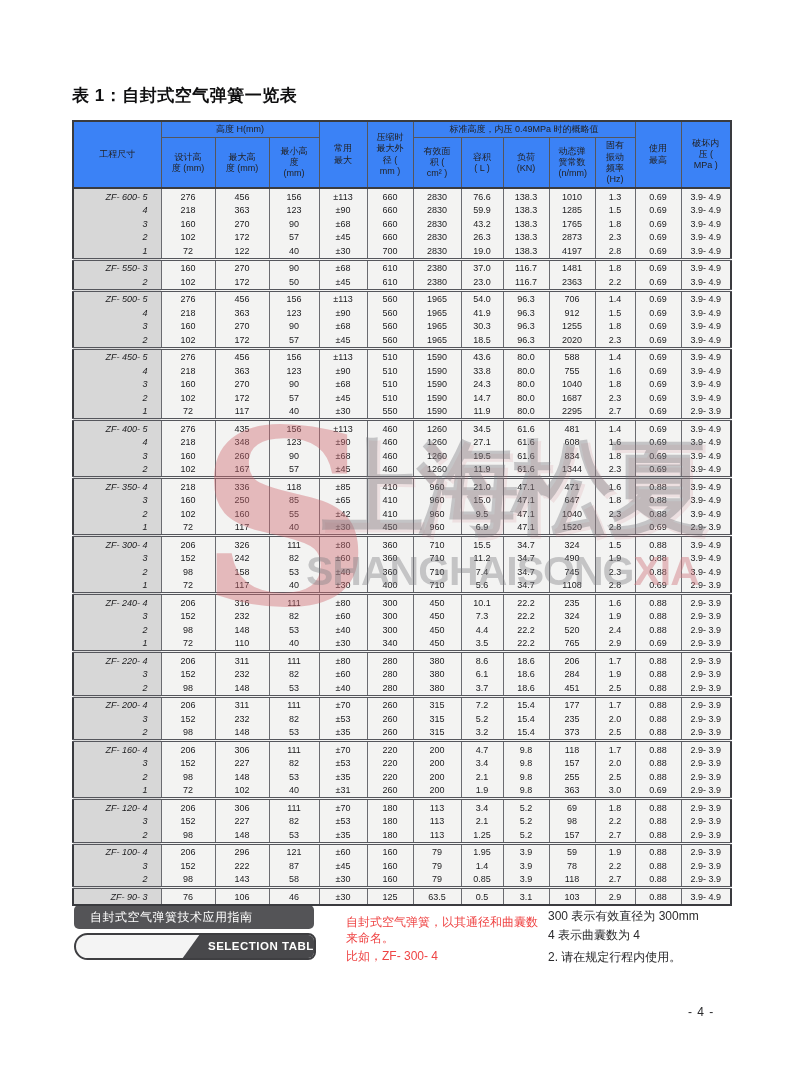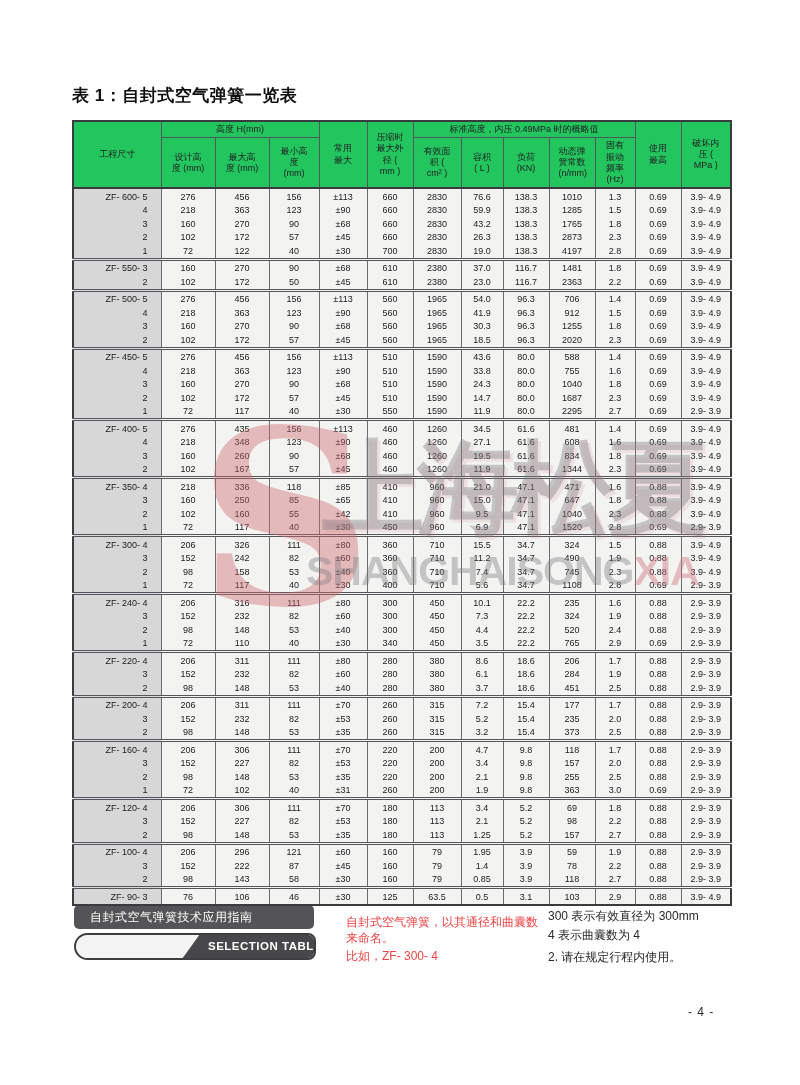--- a/index.html
+++ b/index.html
@@ -4,26 +4,26 @@
 <style>
   html,body{margin:0;padding:0;background:#ffffff;}
   .page{position:relative;width:800px;height:1085px;background:#ffffff;overflow:hidden;
         font-family:"Liberation Sans","DejaVu Sans",sans-serif;color:#1c1c1e;}
   .page-title{position:absolute;left:72px;top:84px;font-size:17px;font-weight:bold;color:#0f0f10;letter-spacing:0.5px;}
 
   
   table.spec{position:absolute;left:72px;top:120px;width:658px;border-collapse:collapse;
              table-layout:fixed;font-size:9px;z-index:2;}
   table.spec{border:2px solid #3a3b3f;}
-  table.spec thead th{background:#22c55e;color:#222224;font-weight:normal;border:1px solid #55565c;
+  table.spec thead th{background:#3b82f6;color:#222224;font-weight:normal;border:1px solid #55565c;
              padding:2px 9px;line-height:1.25;vertical-align:middle;font-size:9px;}
   table.spec thead{border-bottom:2px solid #3a3b3f;}
   table.spec td{border-left:1px solid #6a6b70;border-right:1px solid #6a6b70;background:#f3f3f2;
              text-align:center;height:13.5px;line-height:13px;padding:0 1px;color:#1b1b1d;}
-  table.spec td.lbl{background:#d7d7d7;text-align:right;padding-right:13px;}
+  table.spec td.lbl{background:#d7d7d7;text-align:right;padding-right:13px;font-style:italic;}
   table.spec tbody + tbody{border-top:3px double #55565c;}
   table.spec tr.first td{padding-top:1px;}
 
   
   .watermark{position:absolute;inset:0;pointer-events:none;z-index:4;}
   .wm-s{position:absolute;left:198px;top:398px;font-size:242px;line-height:1;font-weight:bold;
         font-family:"DejaVu Serif","Liberation Serif",serif;color:rgba(208,106,112,0.42);}
   .wm-cn{position:absolute;left:322px;top:432px;font-size:102px;line-height:1.1;font-weight:bold;
         letter-spacing:-7px;color:rgba(122,122,126,0.38);text-shadow:3px 3px 0 rgba(205,122,125,0.15);white-space:nowrap;}
   .wm-en{position:absolute;left:306px;top:548px;font-size:41px;font-weight:bold;letter-spacing:-1px;

